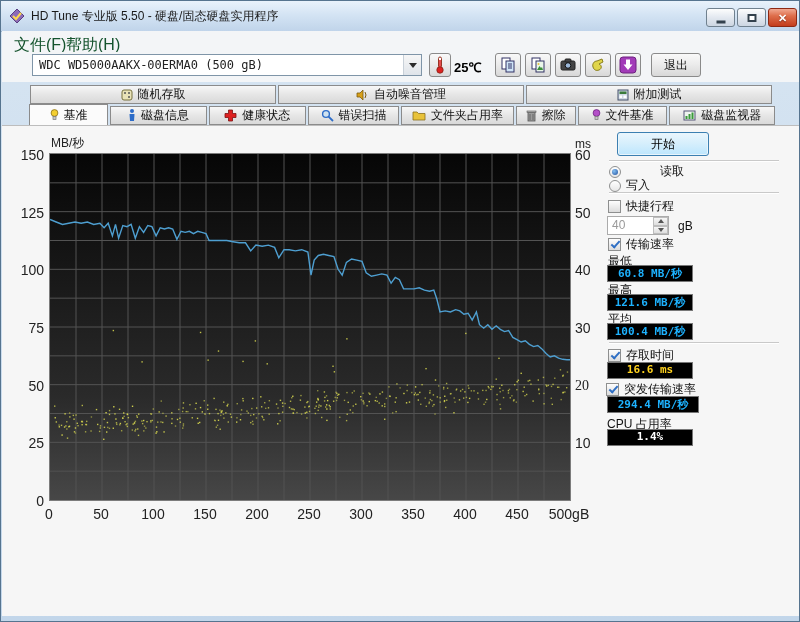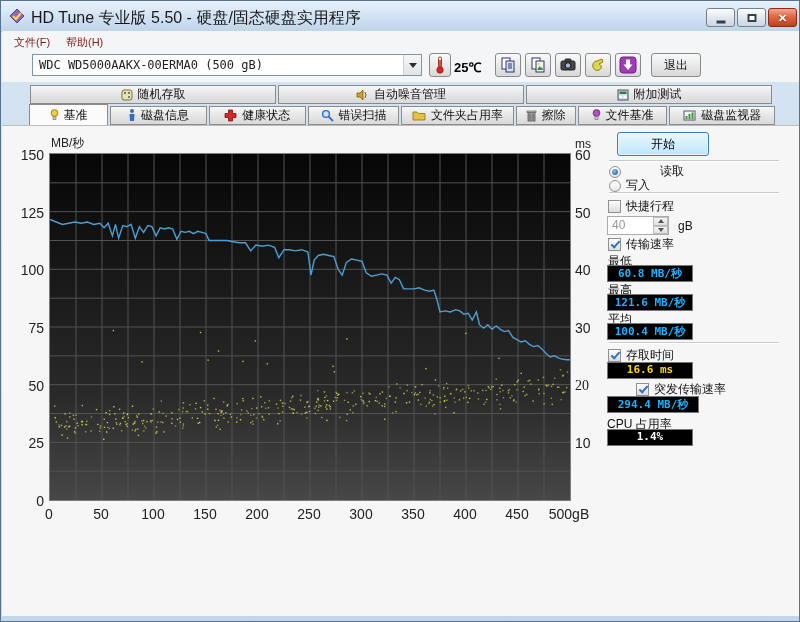--- a/index.html
+++ b/index.html
@@ -3,32 +3,32 @@
 <meta charset="utf-8">
 <style>
   html,body{margin:0;padding:0;background:#9ab2c8;}
   .app{position:relative;width:800px;height:622px;font-family:"Liberation Sans",sans-serif;
        background:linear-gradient(180deg,#d7e5f2,#c2d6ea);border:1px solid #5d7everyday;box-sizing:border-box;
        border:1px solid #56748f;overflow:hidden;}
   
   .titlebar{position:absolute;left:0;top:0;width:800px;height:30px;
      background:linear-gradient(180deg,#e9f2fb 0%,#d4e4f4 45%,#c0d4ea 100%);border-bottom:1px solid #9fb8d0;}
   .app-icon{position:absolute;left:8px;top:7px;width:16px;height:16px;}
-  .win-title{position:absolute;left:30px;top:7px;font-size:16px;color:#1a1a1a;}
+  .win-title{position:absolute;left:30px;top:7px;font-size:12px;color:#1a1a1a;}
   .winbtn{position:absolute;top:7px;height:19px;border:1px solid #70818f;border-radius:3px;
      background:linear-gradient(180deg,#fdfdfd,#e5eaf1 45%,#ccd6e2);box-sizing:border-box;}
   .winbtn .glyph{position:absolute;left:50%;top:50%;transform:translate(-50%,-50%);}
   .btn-min{left:705px;width:29px;} .btn-max{left:736px;width:29px;}
   .btn-close{left:767px;width:29px;background:linear-gradient(180deg,#f1a891,#de6e4b 40%,#c33d1d);border-color:#8e2913;}
   .glyph-min{width:9px;height:3px;background:#33414d;margin-top:4px;}
   .glyph-max{width:9px;height:8px;border:2px solid #33414d;box-sizing:border-box;background:#fff;}
   .glyph-close{color:#fff;font-size:11px;font-weight:bold;text-shadow:0 1px 1px #7a2410;}
   
   .menubar{position:absolute;left:1px;top:30px;width:798px;height:21px;background:#f3f5f7;border-bottom:1px solid #e0e4e8;}
-  .menu-item{position:absolute;top:3px;font-size:11px;color:#7f1d1d;padding:1px 4px;}
+  .menu-item{position:absolute;top:3px;font-size:16px;color:#14532d;padding:1px 4px;}
   
   .toolbar{position:absolute;left:1px;top:51px;width:798px;height:30px;background:#f3f5f7;}
   .drive-select{position:absolute;left:30px;top:2px;width:390px;height:22px;border:1px solid #7f95a8;background:#fff;
      display:flex;align-items:center;font:12px "DejaVu Sans Mono",monospace;color:#222;padding-left:6px;box-sizing:border-box;}
   .drive-arrow{margin-left:auto;width:17px;height:20px;display:flex;align-items:center;justify-content:center;
      background:linear-gradient(180deg,#f6f6f6,#dfe4ea);border-left:1px solid #c8d0d8;}
   .tri-down{width:0;height:0;border-left:4px solid transparent;border-right:4px solid transparent;border-top:5px solid #2b2b2b;}
   .tbtn{position:absolute;top:1px;height:24px;border:1px solid #8a8a8a;border-radius:3px;box-sizing:border-box;
      background:linear-gradient(180deg,#f9f9f9,#ececec 45%,#d8d8d8);display:flex;align-items:center;justify-content:center;}
   .temp-text{position:absolute;left:452px;top:6px;font-size:13px;font-weight:bold;color:#000;}
@@ -798,21 +798,21 @@
     <div class="lcd" style="left: 605px; top: 197px; width: 84px; color: rgb(29, 178, 255);">100.4 MB/秒</div>
 
     <div class="divider" style="top:216px;"></div>
 
     <div class="opt-row" style="left:606px;top:221px;">
       <span class="checkbox checked"></span>
       <span>存取时间</span>
     </div>
     <div class="lcd" style="left: 605px; top: 236px; width: 84px; color: rgb(255, 210, 30);">16.6 ms</div>
 
-    <div class="opt-row" style="left:634px;top:255px;">
+    <div class="opt-row" style="left:604px;top:255px;">
       <span class="checkbox checked"></span>
       <span>突发传输速率</span>
     </div>
     <div class="lcd" style="left: 605px; top: 270px; width: 90px; color: rgb(29, 178, 255);">294.4 MB/秒</div>
 
     <span class="lbl" style="left:605px;top:290px;">CPU 占用率</span>
     <div class="lcd" style="left: 605px; top: 303px; width: 84px; color: rgb(255, 255, 255);">1.4%</div>
   </div>
 </div>
 

